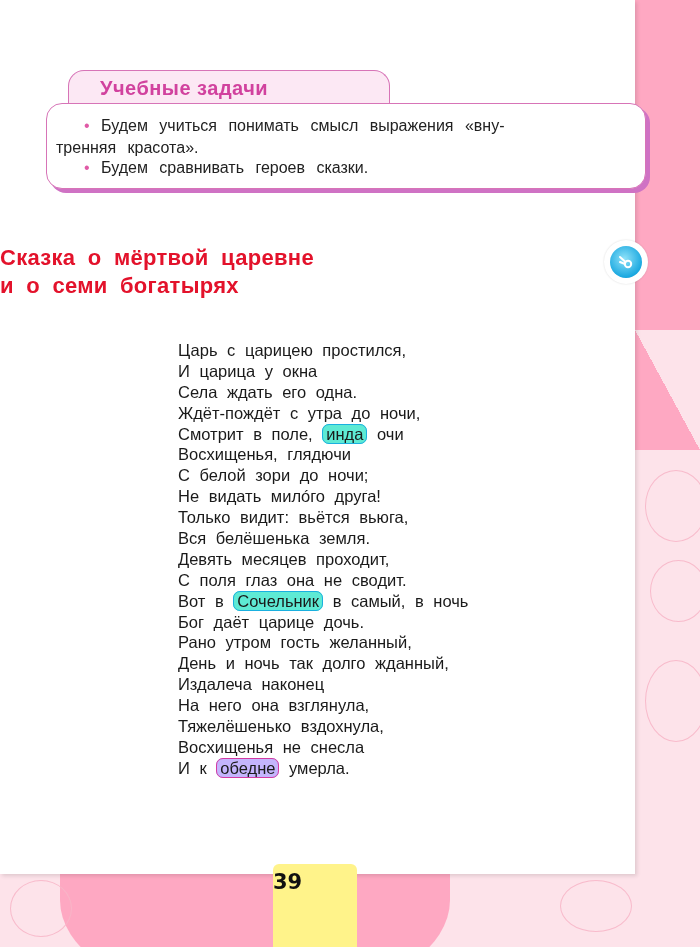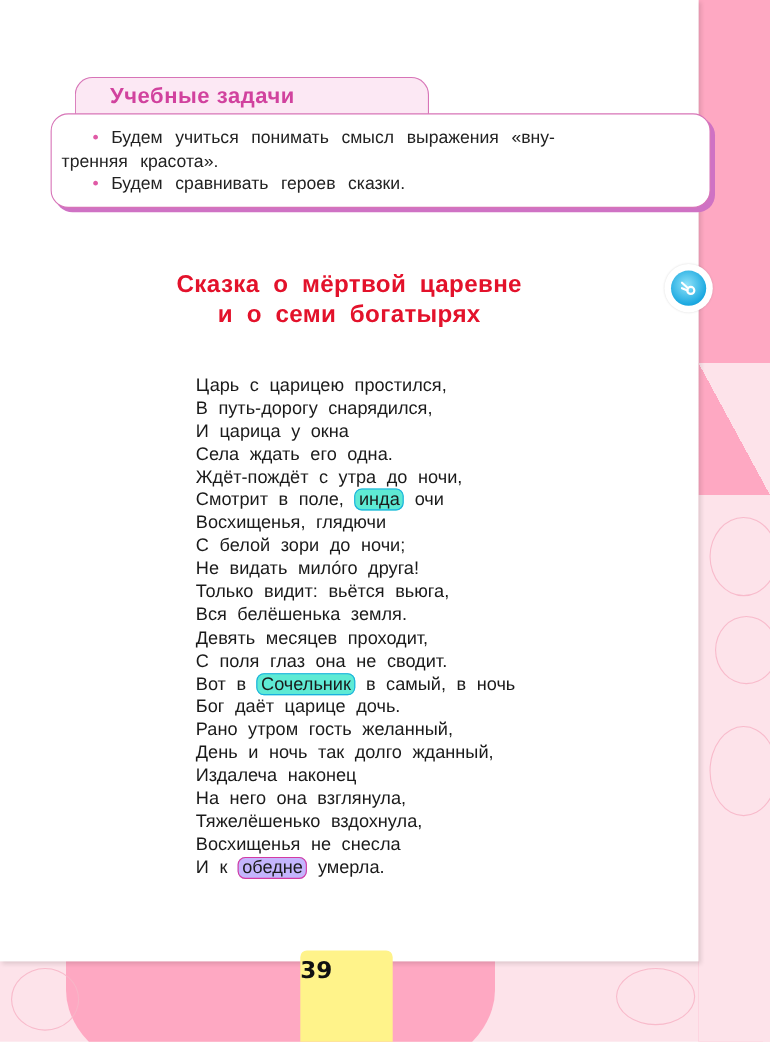--- a/index.html
+++ b/index.html
@@ -50,21 +50,21 @@
   .audio-btn {
     position:absolute; left:604px; top:240px; width:44px; height:44px; border-radius:50%;
     background:#ffffff; box-shadow:0 0 2px rgba(0,0,0,0.15);
   }
   .audio-inner {
     position:absolute; left:6px; top:6px; width:32px; height:32px; border-radius:50%;
     background:radial-gradient(circle at 45% 40%, #8fe2f9, #1aa8e0 70%, #1788c4);
     display:flex; align-items:center; justify-content:center;
   }
   .story-title {
-    position:absolute; left:0; width:635px; text-align:center;
+    position:absolute; left:0; width:635px; text-align:left;
     font-weight:bold; font-size:22px; color:#e3122b; line-height:28px;
     top:244px; word-spacing:6px; letter-spacing:0.3px;
   }
   .poem {
     position:absolute; left:178px; top:340px;
     font-size:16.5px; color:#1a1a1a; line-height:20.9px; word-spacing:5px;
   }
   .poem-line { white-space:nowrap; height:20.9px; }
   .gloss-blue {
     border:1.5px solid #1ab0df; border-radius:7px; padding:0 3px; background:#5eead4;
@@ -119,21 +119,20 @@
   </div>
 </div>
 
 <div class="story-title">
   <div>Сказка о мёртвой царевне</div>
   <div>и о семи богатырях</div>
 </div>
 
 <div class="poem" id="poem">
     <div class="poem-line">Царь с царицею простился,</div>
-    <div class="poem-line">В путь-дорогу снарядился,</div>
     <div class="poem-line">И царица у окна</div>
     <div class="poem-line">Села ждать его одна.</div>
     <div class="poem-line">Ждёт-пождёт с утра до ночи,</div>
     <div class="poem-line"><span>Смотрит в поле, </span><span class="gloss-blue">инда</span><span> очи</span></div>
     <div class="poem-line">Восхищенья, глядючи</div>
     <div class="poem-line">С белой зори до ночи;</div>
     <div class="poem-line">Не видать милóго друга!</div>
     <div class="poem-line">Только видит: вьётся вьюга,</div>
     <div class="poem-line">Вся белёшенька земля.</div>
     <div class="poem-line">Девять месяцев проходит,</div>

